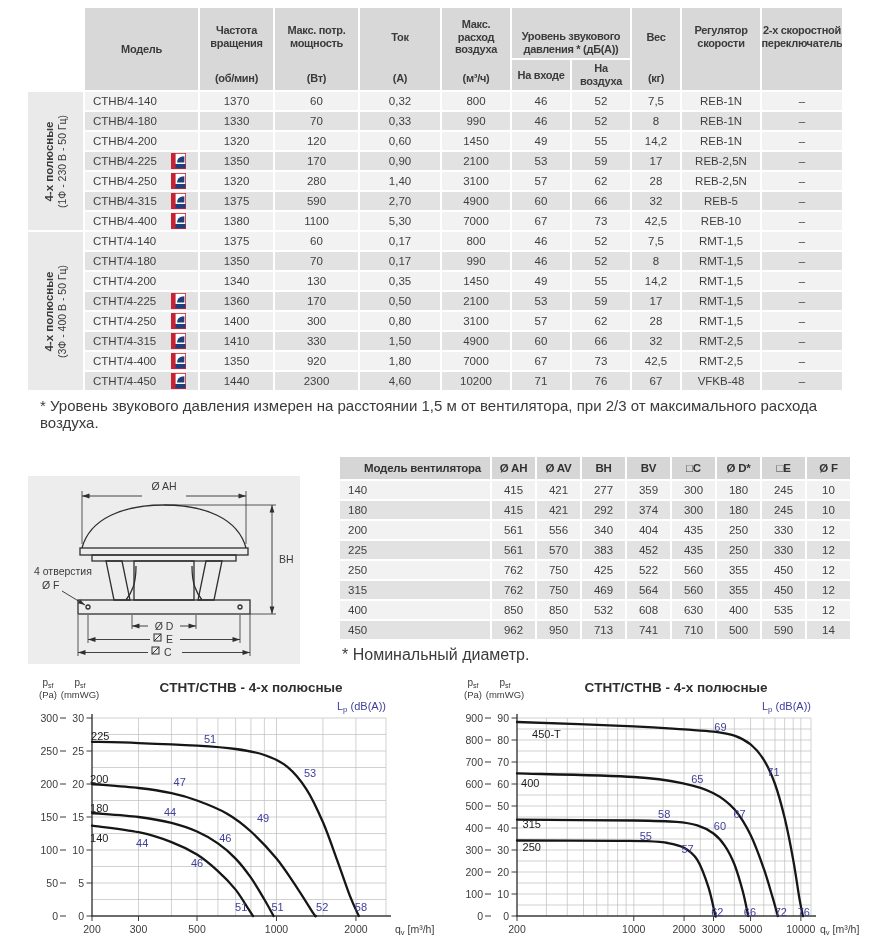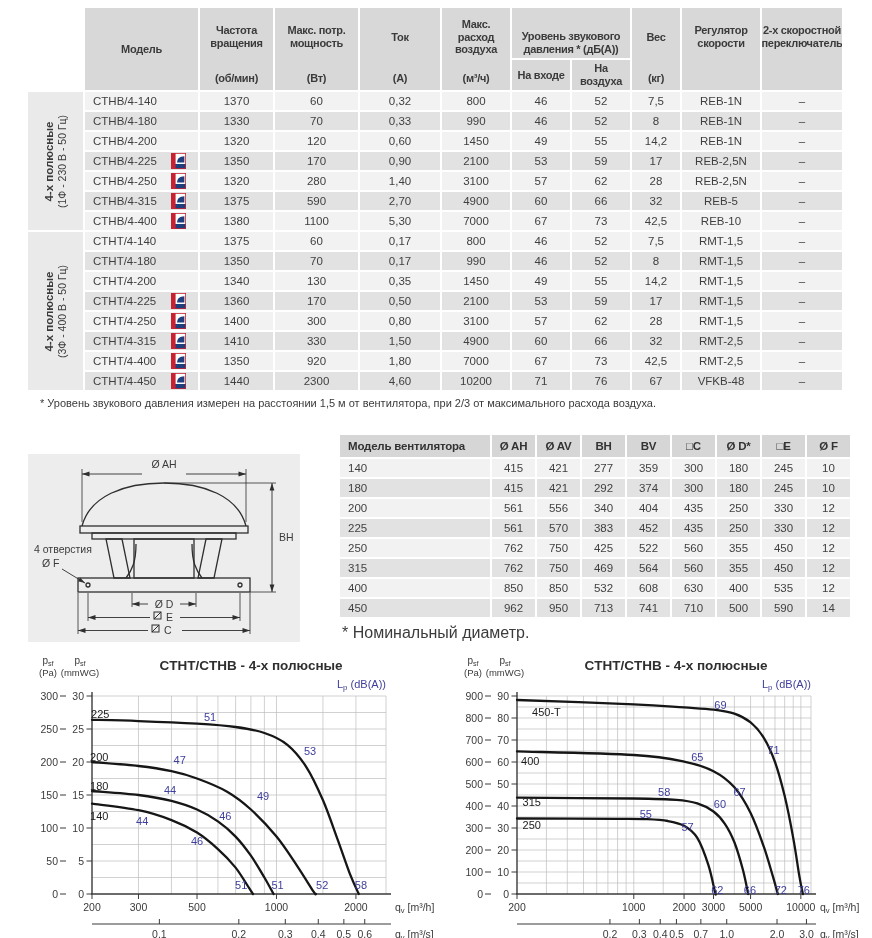--- a/index.html
+++ b/index.html
@@ -24,29 +24,29 @@
   .h .hl{flex:1;display:flex;align-items:center;justify-content:center;}
   .h .hu{height:24px;display:flex;align-items:center;justify-content:center;}
   .h.center{justify-content:center;}
   .h.sound{justify-content:center;padding-top:20px;}
   .h.sub{justify-content:center;}
   .c{background:#f2f2f2;font-size:11.5px;color:#3f3f3f;display:flex;align-items:center;justify-content:center;overflow:hidden;}
   .c.dark{background:#e2e2e2;}
   .c.model{justify-content:flex-start;padding-left:8px;box-sizing:border-box;}
   .badge{width:15px;height:16px;margin-left:auto;margin-right:12px;display:block;}
 
-  .fn{margin:7px 0 16px 40px;font-size:11px;color:#3b3b3b;}
+  .fn{margin:7px 0 16px 40px;font-size:15px;color:#3b3b3b;}
 
   
   .middle{display:flex;margin:18px 0 0 28px;align-items:flex-end;}
   .draw-panel{width:272px;height:188px;background:#ededed;flex:none;}
   .dims-block{margin-left:40px;margin-top:8px;}
   .dims-grid{display:grid;grid-template-columns:150px repeat(8,43px);grid-template-rows:22px;grid-auto-rows:18px;gap:2px;background:#fff;}
   .dh{background:#d6d6d6;font-weight:bold;font-size:11.5px;letter-spacing:-0.2px;color:#333;display:flex;align-items:center;justify-content:center;overflow:hidden;}
-  .dh.first{justify-content:flex-start;padding-left:8px;box-sizing:border-box;}
+  .dh.first{justify-content:flex-start;padding-left:24px;box-sizing:border-box;}
   .dc{background:#f2f2f2;font-size:11.5px;color:#3f3f3f;display:flex;align-items:center;justify-content:center;}
   .dc.dark{background:#e2e2e2;}
   .dc.first{justify-content:flex-start;padding-left:8px;box-sizing:border-box;}
   .dims-fn{margin:7px 0 0 2px;font-size:16px;color:#3b3b3b;}
 
   
   .charts{display:flex;margin:8px 0 0 14px;}
   .chart-box{width:425px;flex:none;}
   svg text{font-family:"Liberation Sans","DejaVu Sans",sans-serif;}
 </style>

